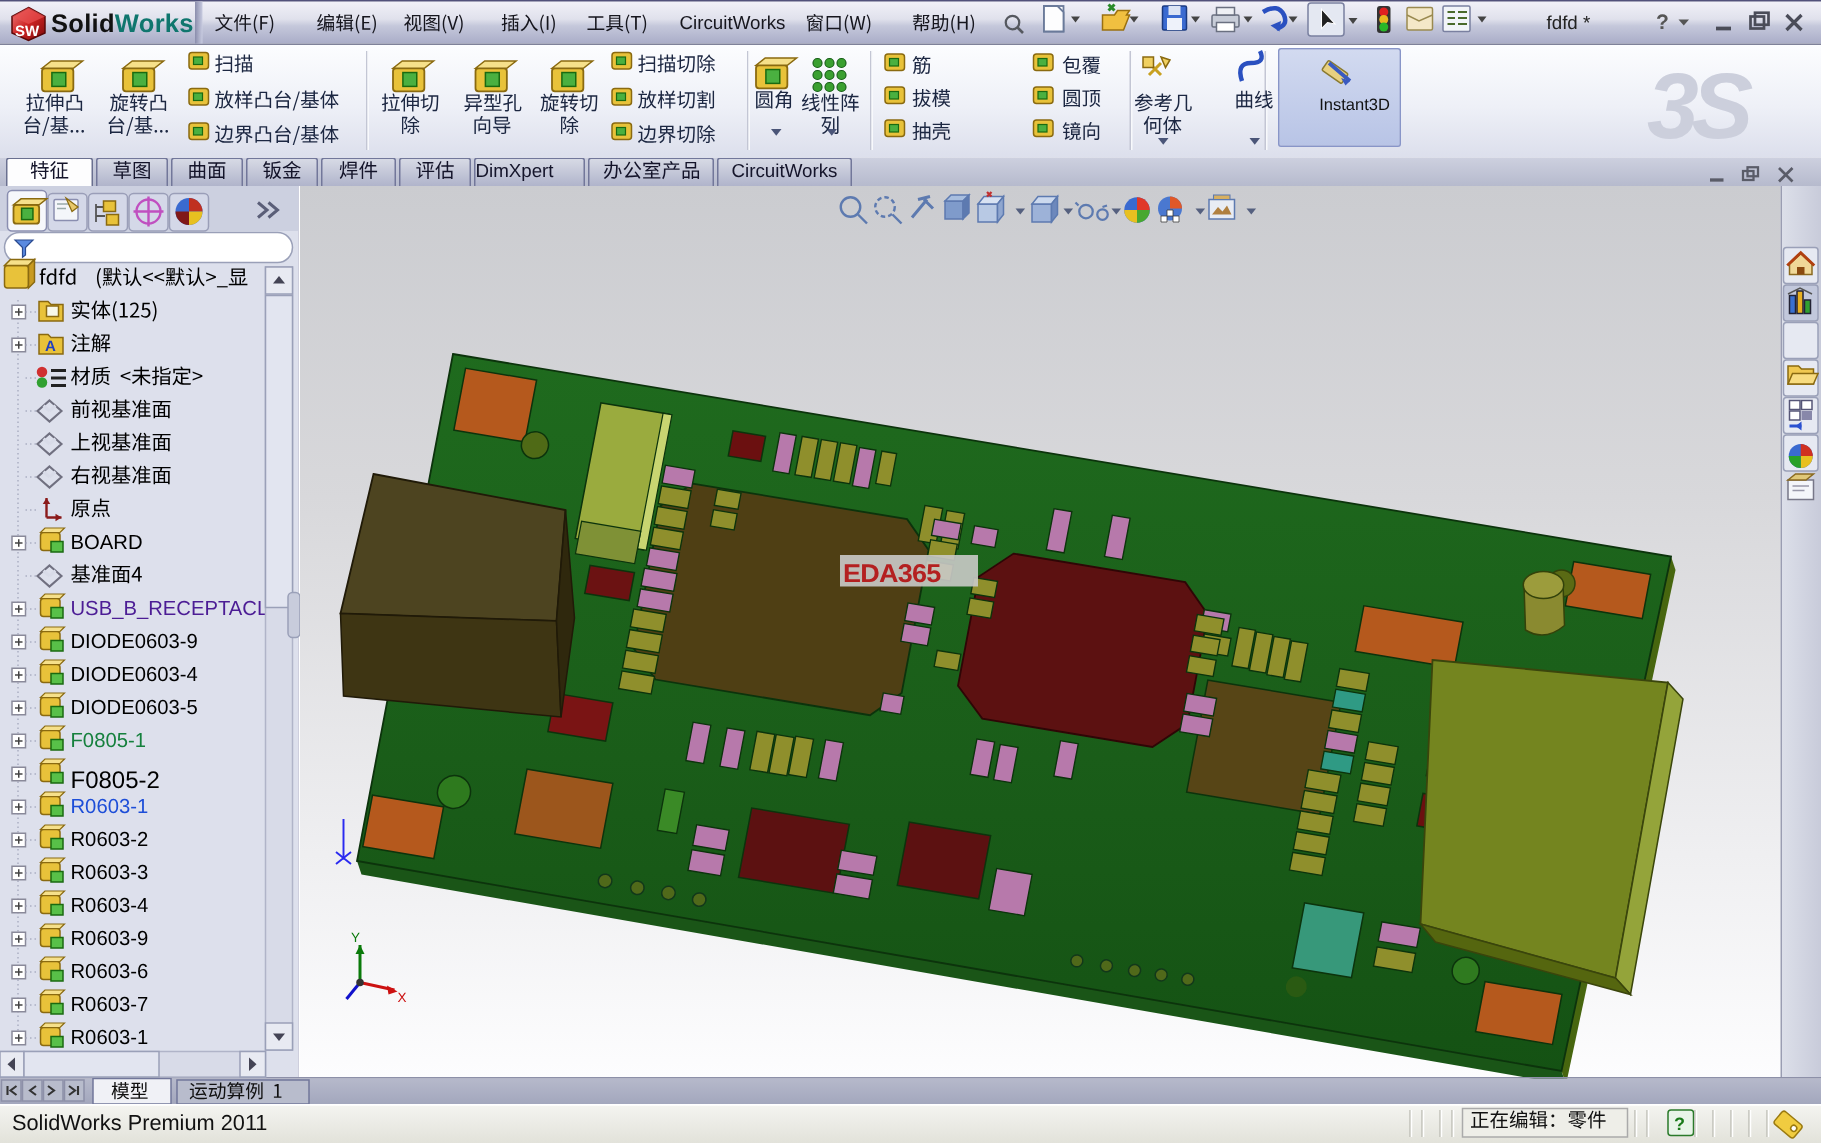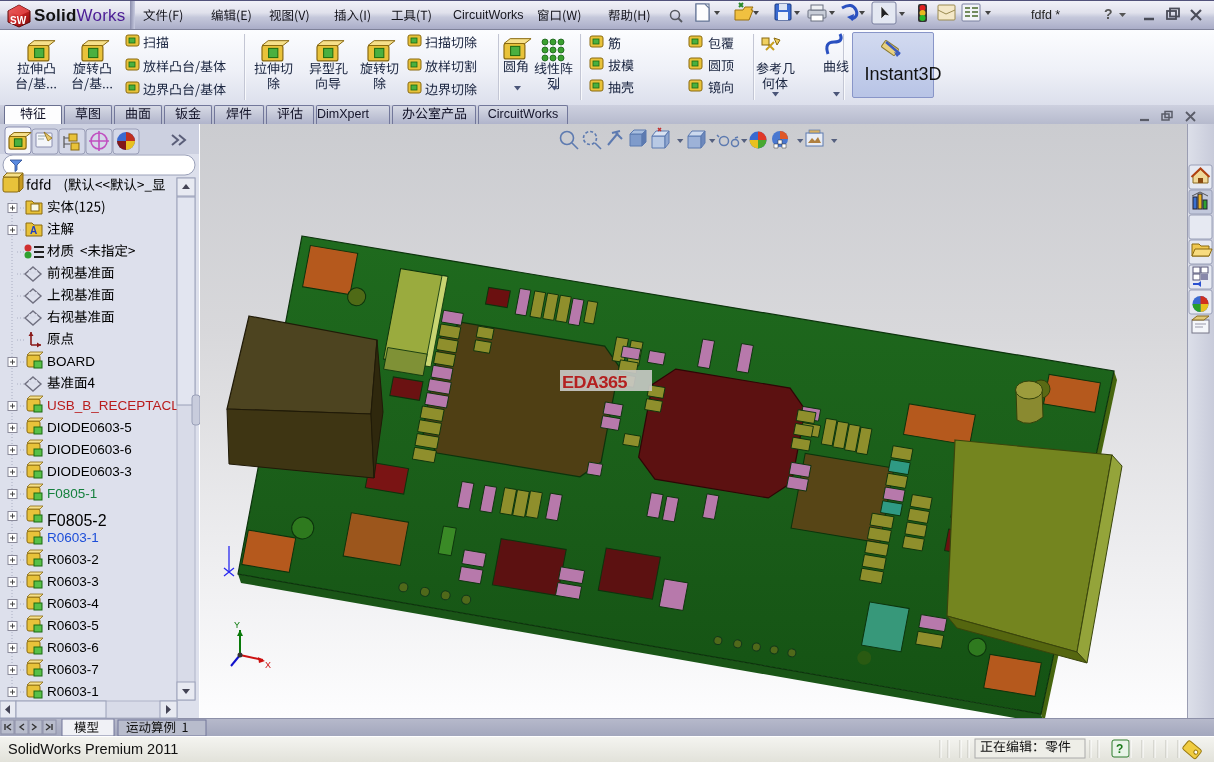--- a/index.html
+++ b/index.html
@@ -329,21 +329,21 @@
         <linearGradient id="swg" x1="0" y1="0" x2="1" y2="1">
           <stop offset="0" stop-color="#f08080"></stop>
           <stop offset="0.5" stop-color="#cc2222"></stop>
           <stop offset="1" stop-color="#7a0a0a"></stop>
         </linearGradient>
       </defs>
       <path d="M12 1 L23 7 L23 18 L12 23 L1 18 L1 7 Z" fill="url(#swg)" stroke="#5a0808" stroke-width="1"></path>
       <path d="M12 1 L23 7 L12 12 L1 7 Z" fill="#e85050" opacity="0.7"></path>
       <text x="3" y="20" font-size="10" font-weight="bold" fill="#fff" font-family="Liberation Sans">SW</text>
     </svg>
-<div class="abs" style="left:34px;top:6px;font-size:17px;font-weight:bold;color:#111;letter-spacing:0.2px">Solid<span style="color:#4c1d95;font-weight:normal">Works</span></div>
+<div class="abs" style="left:34px;top:6px;font-size:17px;font-weight:bold;color:#111;letter-spacing:0.2px">Solid<span style="color:#0f766e;font-weight:bold">Works</span></div>
 <div class="abs" style="left:130px;top:1px;width:5px;height:28px;background:linear-gradient(90deg,#8a8dac,#c8cbe0)"></div>
 <svg class="ct" style="left:143.0px;top:9.0px;z-index:2" width="42" height="16">
       <g fill="#16161e" transform="translate(0,10.9) scale(0.01250,-0.01250)">
         <use href="#u6587" x="0"></use>
         <use href="#u4ef6" x="1000"></use>
         <use href="#u28" x="2000"></use>
         <use href="#u46" x="2338"></use>
         <use href="#u29" x="2890"></use>
       </g>
     </svg>
@@ -442,20 +442,21 @@
 <svg class="abs" style="left:1118px;top:12px" width="10" height="8">
       <path d="M1 1 l3.5 4 3.5 -4 Z" fill="#555"></path>
     </svg>
 <svg class="abs" style="left:1140px;top:6px" width="70" height="18">
       <path d="M4 13 h10" stroke="#4a4c58" stroke-width="2.5"></path>
       <rect x="27" y="5" width="9" height="8" fill="none" stroke="#4a4c58" stroke-width="1.8"></rect>
       <rect x="30" y="2.5" width="9" height="8" fill="none" stroke="#4a4c58" stroke-width="1.8"></rect>
       <path d="M51 4 l10 10 M61 4 l-10 10" stroke="#4a4c58" stroke-width="2.2"></path>
     </svg>
 <div id="ribbon" class="abs"></div>
+<div class="abs" style="left:1098px;top:36px;font-size:62px;font-weight:bold;font-style:italic;color:#cccfdc;letter-spacing:-5px;z-index:1">3S</div>
 <svg class="abs" style="left:0;top:30px;z-index:2" width="1214" height="75">
       <rect x="28" y="15.5" width="20.9" height="15.399999999999999" rx="2" fill="#e8c23a" stroke="#8a6a10" stroke-width="1.2"></rect>
       <path d="M28 15.5 l6.16 -4.84 h20.9 l-6.16 4.84 Z" fill="#f6e08a" stroke="#8a6a10" stroke-width="1"></path>
       <rect x="34.6" y="18.36" width="9.24" height="9.24" fill="#4ab040" stroke="#1a6a10" stroke-width="1"></rect>
       <rect x="82" y="15.5" width="20.9" height="15.399999999999999" rx="2" fill="#e8c23a" stroke="#8a6a10" stroke-width="1.2"></rect>
       <path d="M82 15.5 l6.16 -4.84 h20.9 l-6.16 4.84 Z" fill="#f6e08a" stroke="#8a6a10" stroke-width="1"></path>
       <rect x="88.6" y="18.36" width="9.24" height="9.24" fill="#4ab040" stroke="#1a6a10" stroke-width="1"></rect>
       <rect x="126" y="5" width="13" height="11" rx="2" fill="#e8c23a" stroke="#8a6a10" stroke-width="1"></rect>
       <rect x="129" y="8" width="6" height="5" fill="#4ab040" stroke="#1a6a10" stroke-width="0.8"></rect>
       <rect x="126" y="29" width="13" height="11" rx="2" fill="#e8c23a" stroke="#8a6a10" stroke-width="1"></rect>
@@ -519,21 +520,21 @@
       <path d="M551 56 l3.5 4.5 3.5 -4.5 Z" fill="#4a5578"></path>
       <path d="M772 62 l3.5 4.5 3.5 -4.5 Z" fill="#4a5578"></path>
       <path d="M833 62 l3.5 4.5 3.5 -4.5 Z" fill="#4a5578"></path>
     </svg>
 <div class="abs" style="left:852px;top:32px;width:82px;height:66px;background:linear-gradient(#d2daf0,#b8c4e6);border:1px solid #8895c8;border-radius:2px;z-index:2"></div>
 <svg class="abs" style="left:878px;top:38px;z-index:3" width="30" height="26">
       <rect x="4" y="6" width="16" height="8" rx="1" transform="rotate(35 12 10)" fill="#e8d080" stroke="#8a7a30"></rect>
       <path d="M8 4 l14 12" stroke="#3a5ac0" stroke-width="2.5"></path>
       <path d="M22 16 l-6 -2 3 5 Z" fill="#3a5ac0"></path>
     </svg>
-<div class="abs" style="left:852px;top:64px;width:102px;text-align:center;font-size:18px;color:#111;z-index:3">Instant3D</div>
+<div class="abs" style="left:852px;top:64px;width:102px;text-align:center;font-size:11px;color:#111;z-index:3">Instant3D</div>
 <svg class="ct" style="left:16.5px;top:62.0px;z-index:3" width="41" height="16">
       <g fill="#1c2742" transform="translate(0,11.3) scale(0.01300,-0.01300)">
         <use href="#u62c9" x="0"></use>
         <use href="#u4f38" x="1000"></use>
         <use href="#u51f8" x="2000"></use>
       </g>
     </svg>
 <svg class="ct" style="left:15.0px;top:77.0px;z-index:3" width="44" height="16">
       <g fill="#1c2742" transform="translate(0,11.3) scale(0.01300,-0.01300)">
         <use href="#u53f0" x="0"></use>
@@ -1020,31 +1021,31 @@
     </svg>
 <div class="abs" style="left:47px;top:354px;font-size:13.5px;color:#000;z-index:8">BOARD</div>
 <svg class="ct" style="left:47.0px;top:376.0px;z-index:8" width="50" height="17">
       <g fill="#000" transform="translate(0,11.7) scale(0.01350,-0.01350)">
         <use href="#u57fa" x="0"></use>
         <use href="#u51c6" x="1000"></use>
         <use href="#u9762" x="2000"></use>
         <use href="#u34" x="3000"></use>
       </g>
     </svg>
-<div class="abs" style="left:47px;top:398px;font-size:13.5px;color:#b91c1c;z-index:8">USB_B_RECEPTACL</div>
-<div class="abs" style="left:47px;top:420px;font-size:13.5px;color:#000;z-index:8">DIODE0603-5</div>
-<div class="abs" style="left:47px;top:442px;font-size:13.5px;color:#000;z-index:8">DIODE0603-6</div>
-<div class="abs" style="left:47px;top:464px;font-size:13.5px;color:#000;z-index:8">DIODE0603-3</div>
+<div class="abs" style="left:47px;top:398px;font-size:13.5px;color:#4c1d95;z-index:8">USB_B_RECEPTACL</div>
+<div class="abs" style="left:47px;top:420px;font-size:13.5px;color:#000;z-index:8">DIODE0603-9</div>
+<div class="abs" style="left:47px;top:442px;font-size:13.5px;color:#000;z-index:8">DIODE0603-4</div>
+<div class="abs" style="left:47px;top:464px;font-size:13.5px;color:#000;z-index:8">DIODE0603-5</div>
 <div class="abs" style="left:47px;top:486px;font-size:13.5px;color:#15803d;z-index:8">F0805-1</div>
 <div class="abs" style="left:47px;top:512px;font-size:16px;color:#000;z-index:8">F0805-2</div>
 <div class="abs" style="left:47px;top:530px;font-size:13.5px;color:#1d4ed8;z-index:8">R0603-1</div>
 <div class="abs" style="left:47px;top:552px;font-size:13.5px;color:#000;z-index:8">R0603-2</div>
 <div class="abs" style="left:47px;top:574px;font-size:13.5px;color:#000;z-index:8">R0603-3</div>
 <div class="abs" style="left:47px;top:596px;font-size:13.5px;color:#000;z-index:8">R0603-4</div>
-<div class="abs" style="left:47px;top:618px;font-size:13.5px;color:#000;z-index:8">R0603-5</div>
+<div class="abs" style="left:47px;top:618px;font-size:13.5px;color:#000;z-index:8">R0603-9</div>
 <div class="abs" style="left:47px;top:640px;font-size:13.5px;color:#000;z-index:8">R0603-6</div>
 <div class="abs" style="left:47px;top:662px;font-size:13.5px;color:#000;z-index:8">R0603-7</div>
 <div class="abs" style="left:47px;top:684px;font-size:13.5px;color:#000;z-index:8">R0603-1</div>
 <svg class="abs" style="left:0;top:0;z-index:9" width="200" height="762">
       <rect x="177" y="178" width="18" height="522" fill="#d8dbe8" stroke="#b0b4c8" stroke-width="1"></rect>
       <rect x="177" y="178" width="18" height="18" fill="#e8eaf2" stroke="#9aa0b8"></rect>
       <path d="M182 189 l4 -5 4 5 Z" fill="#445"></path>
       <rect x="177" y="682" width="18" height="18" fill="#e8eaf2" stroke="#9aa0b8"></rect>
       <path d="M182 689 l4 5 4 -5 Z" fill="#445"></path>
       <rect x="177" y="197" width="18" height="208" fill="#e2e5f0" stroke="#9aa0b8"></rect>

